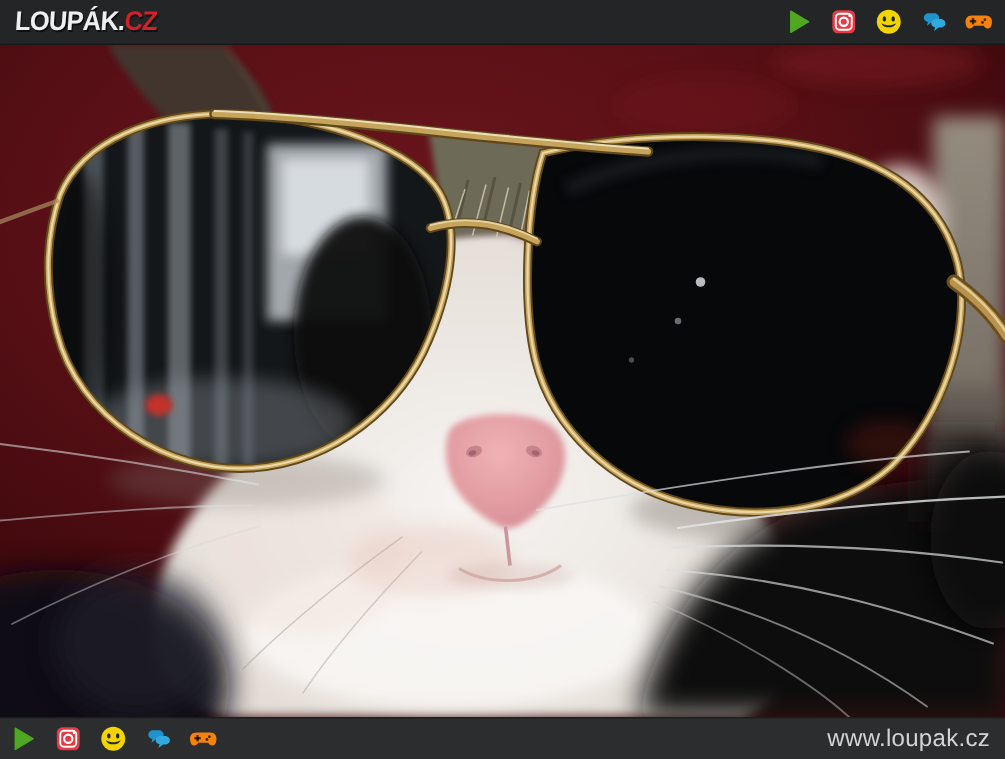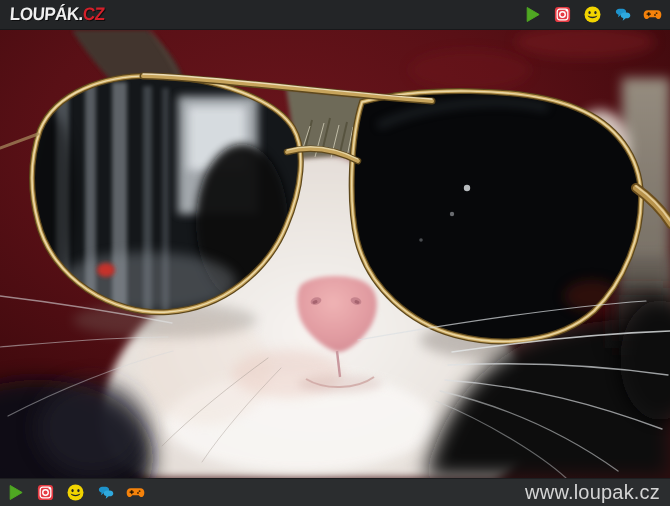--- a/index.html
+++ b/index.html
@@ -17,21 +17,21 @@
   .iconbar{display:flex;align-items:center;gap:11px;}
   .icon{width:19px;height:19px;display:block;cursor:pointer;}
   .icon svg{width:100%;height:100%;display:block;}
   
   .photo{height:448px;min-height:448px;position:relative;overflow:hidden;background:#40090d;}
   .photo svg{position:absolute;left:0;top:0;display:block;}
   
   .botbar{height:28px;min-height:28px;background:#2b2d2f;border-top:1px solid #1d1e20;
           box-sizing:border-box;display:flex;align-items:center;justify-content:space-between;
           padding:0 10px 0 6px;}
-  .url{color:#d4d4d4;font-size:20px;letter-spacing:.2px;cursor:pointer;}
+  .url{color:#d4d4d4;font-size:16px;letter-spacing:.2px;cursor:pointer;}
 </style>
 </head>
 <body>
 
 <div class="page">
 
   <div class="topbar">
     <div class="logo">
       <span class="lw">LOUPÁK.</span>
         <span class="lr">CZ</span>

